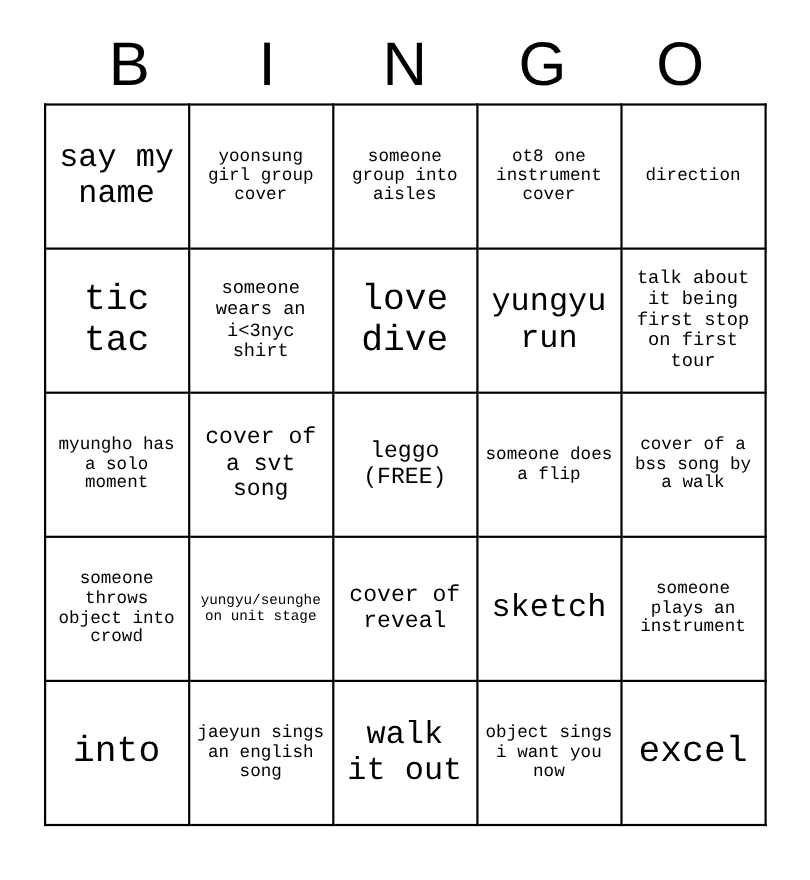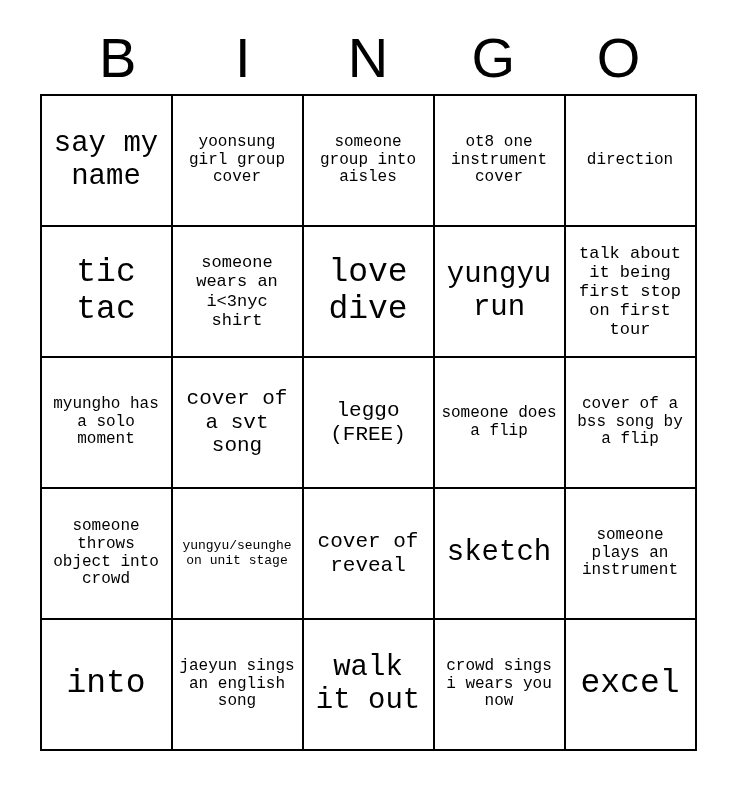--- a/index.html
+++ b/index.html
@@ -88,32 +88,32 @@
         <td class="fs-s">someone wears an i&lt;3nyc shirt</td>
         <td class="fs-xxl">love dive</td>
         <td class="fs-xl">yungyu run</td>
         <td class="fs-s">talk about it being first stop on first tour</td>
       </tr>
       <tr>
         <td class="fs-m">myungho has a solo moment</td>
         <td class="fs-l">cover of a svt song</td>
         <td class="fs-l">leggo (FREE)</td>
         <td class="fs-m">someone does a flip</td>
-        <td class="fs-m">cover of a bss song by a flip</td>
+        <td class="fs-m">cover of a bss song by a walk</td>
       </tr>
       <tr>
         <td class="fs-m">someone throws object into crowd</td>
         <td class="fs-xs">yungyu/seungheon unit stage</td>
         <td class="fs-l">cover of reveal</td>
         <td class="fs-xl">sketch</td>
         <td class="fs-m">someone plays an instrument</td>
       </tr>
       <tr>
         <td class="fs-xxl">into</td>
         <td class="fs-m">jaeyun sings an english song</td>
         <td class="fs-xl">walk it out</td>
-        <td class="fs-m">crowd sings i wears you now</td>
+        <td class="fs-m">object sings i want you now</td>
         <td class="fs-xxl">excel</td>
       </tr>
     </tbody>
   </table>
 
 </div>
 
 </body></html>

